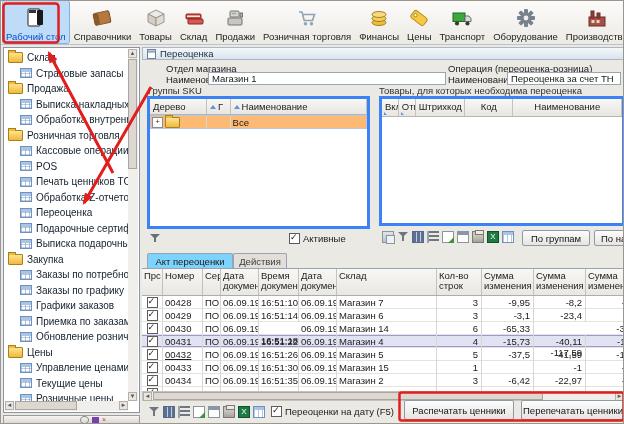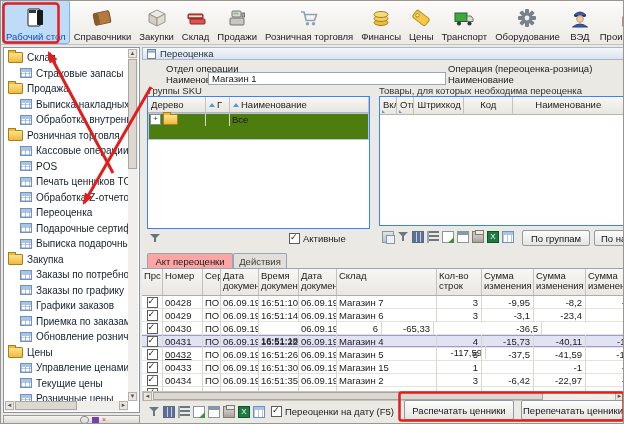--- a/index.html
+++ b/index.html
@@ -37,28 +37,28 @@
           border:1px solid #a09c94;box-sizing:border-box;display:flex;justify-content:flex-end;align-items:center;gap:3px;padding-right:30px}
   .sl-ico{width:7px;height:6px;flex:none}
   
   #main{position:absolute;left:141px;top:45px;width:483px;height:379px}
   #main-title{position:absolute;left:0;top:1px;width:483px;height:13px;background:linear-gradient(#f5f8fb,#d9e3ee);
               border:1px solid #a8b6c8;box-sizing:border-box;display:flex;align-items:center;gap:4px;padding-left:4px;font-size:9.5px;color:#1c2c3c}
   .lbl{position:absolute;font-size:9.5px;color:#1a1a1a;white-space:nowrap}
   .field{position:absolute;height:13px;background:#fff;border:1px solid #9aa6b4;box-sizing:border-box;
          font-size:9.5px;line-height:11px;padding:0 3px;white-space:nowrap;overflow:hidden}
   .panel-cap{position:absolute;font-size:9.5px;color:#30302c;white-space:nowrap}
-  .gridbox{position:absolute;background:#fff;border:1px solid #3b82f6;box-sizing:border-box;overflow:hidden}
+  .gridbox{position:absolute;background:#fff;border:3px solid #3b82f6;box-sizing:border-box;overflow:hidden}
   .ghead{display:flex;background:linear-gradient(#f8f7f5,#e8e6e1);border-bottom:1px solid #b8b4ae}
   .gh-cell{box-sizing:border-box;border-right:1px solid #c6c2bb;padding:2px 2px 0 3px;color:#23231f;
            white-space:nowrap;overflow:hidden;position:relative;font-size:9.5px}
   .sort-tri{display:inline-block;width:0;height:0;border-left:3.5px solid transparent;border-right:3.5px solid transparent;
             border-bottom:4px solid #5a94d2;margin-right:2px;vertical-align:middle}
   .corner{position:absolute;left:2px;bottom:1px;width:0;height:0;border-left:3px solid #5a94d2;border-top:3px solid transparent}
-  .skurow{display:flex;height:27px;background:#4d7c0f;outline:1px solid #b9c6e2;outline-offset:-1px;align-items:flex-start}
+  .skurow{display:flex;height:14px;background:#fdba74;outline:1px solid #b9c6e2;outline-offset:-1px;align-items:flex-end}
   .sku-c{box-sizing:border-box;height:13px;border-right:1px solid #dad6d0;display:flex;align-items:center;gap:2px;padding-left:2px;font-size:9.5px}
   .exp{width:9px;height:9px;border:1px solid #848c96;background:#fff;font-size:8px;line-height:7px;text-align:center;color:#333;flex:none}
   .exp::after{content:"+"}
   .cb{width:9px;height:9px;border:1px solid #5c5c5c;background:#fff;display:inline-block;position:relative;flex:none;box-sizing:content-box}
   .cb.ck::after{content:"✓";position:absolute;left:0px;top:-2px;font-size:9px;color:#222}
   .cklabel{font-size:9.5px}
   .funnel{display:inline-block;width:11px;height:10px;position:relative}
   .funnel::before{content:"";position:absolute;left:0;top:1px;border-left:5px solid transparent;border-right:5px solid transparent;border-top:5px solid #68707a}
   .funnel::after{content:"";position:absolute;left:4px;top:5px;width:2px;height:4px;background:#68707a}
   
@@ -78,21 +78,21 @@
   .mi-excel{background:#1c7a42;border:1px solid #0e5229;box-sizing:border-box;color:#fff;font-size:8px;line-height:10px;text-align:center}
   .mi-excel::after{content:"X"}
   .mi-grid{background-color:#fff;border:1px solid #7090c0;box-sizing:border-box;
     background-image:linear-gradient(#aac4e4 0 3px,transparent 3px),repeating-linear-gradient(90deg,rgba(112,144,192,.5) 0 1px,transparent 1px 4px)}
   .toolrow{position:absolute;display:flex;align-items:center;gap:3px}
   .btn{position:absolute;background:linear-gradient(#fdfdfc,#e6e4df);border:1px solid #8f9aa5;border-radius:2px;
        font-size:9.5px;color:#14141c;display:flex;align-items:center;justify-content:center;box-sizing:border-box;white-space:nowrap}
   
   .tab{position:absolute;height:15px;box-sizing:border-box;font-size:9.5px;display:flex;align-items:center;justify-content:center;
        border:1px solid #98a4b4;border-bottom:none;border-radius:2px 2px 0 0}
-  .tab.on{background:#fca5a5;z-index:2}
+  .tab.on{background:#7dd3fc;z-index:2}
   .tab.off{background:#e2dfda;color:#3c3c38}
   
   #acts{position:absolute;left:0;top:222px;width:483px;height:123px;background:#fff;border-top:1px solid #98a4b4}
   #acts-head{display:flex;height:26px;background:linear-gradient(#f8f7f5,#e9e7e2);border-bottom:1px solid #b0aca6;overflow:hidden}
   .hc{box-sizing:border-box;border-right:1px solid #c6c2bb;padding:2px 0 0 2px;font-size:9.5px;line-height:10px;color:#23231f;overflow:hidden;white-space:nowrap;flex:none}
   #acts-body{height:97px;overflow:hidden}
   .trow{display:flex;height:13px;box-sizing:border-box;border-bottom:1px solid #e6e3de;align-items:center}
   .trow.sel{background:#e2e2f5;box-shadow:inset 0 1px 0 #9a9ace,inset 0 -1px 0 #9a9ace}
   .tc{box-sizing:border-box;height:13px;border-right:1px solid #dad6d0;padding:1px 2px 0 2px;font-size:9.5px;overflow:hidden;white-space:nowrap;flex:none}
   .tc.num{text-align:right;padding-right:3px}
@@ -129,21 +129,21 @@
         <span class="rlabel">Справочники</span>
       </div>
       <div class="ritem">
         <span class="ricon">
           <svg width="24" height="24" viewBox="0 0 24 24">
             <polygon points="4,8 12,4 20,8 12,12" fill="#eceae6" stroke="#9a968e"></polygon>
             <polygon points="4,8 12,12 12,20 4,16" fill="#d2cec6" stroke="#9a968e"></polygon>
             <polygon points="20,8 12,12 12,20 20,16" fill="#e0dcd4" stroke="#9a968e"></polygon>
           </svg>
         </span>
-        <span class="rlabel">Закупки</span>
+        <span class="rlabel">Товары</span>
       </div>
       <div class="ritem">
         <span class="ricon">
           <svg width="24" height="24" viewBox="0 0 24 24">
             <rect x="4" y="8" width="15" height="5" rx="1" fill="#cc4940" stroke="#8a241e"></rect>
             <rect x="6" y="13" width="15" height="5" rx="1" fill="#d85850" stroke="#8a241e"></rect>
             <rect x="5" y="9.5" width="13" height="1.5" fill="#f4e8e0"></rect>
           </svg>
         </span>
         <span class="rlabel">Склад</span>
@@ -214,31 +214,20 @@
               <circle cx="12" cy="12" r="5.5"></circle>
             </g>
             <circle cx="12" cy="12" r="2.4" fill="#f1f0ee"></circle>
           </svg>
         </span>
         <span class="rlabel">Оборудование</span>
       </div>
       <div class="ritem">
         <span class="ricon">
           <svg width="24" height="24" viewBox="0 0 24 24">
-            <path d="M6.5 8.5 Q12 3.5 17.5 8.5 L17.5 10 L6.5 10 Z" fill="#3b5ba8" stroke="#24407e"></path>
-            <rect x="6.5" y="9.2" width="11" height="1.6" fill="#1d3566"></rect>
-            <circle cx="12" cy="13" r="3.4" fill="#f3c9a2" stroke="#c79a6e"></circle>
-            <path d="M4.5 21 Q12 15 19.5 21 Z" fill="#3b5ba8" stroke="#24407e"></path>
-          </svg>
-        </span>
-        <span class="rlabel">ВЭД</span>
-      </div>
-      <div class="ritem">
-        <span class="ricon">
-          <svg width="24" height="24" viewBox="0 0 24 24">
             <rect x="4" y="11" width="16" height="9" fill="#a85048" stroke="#6e2c26"></rect>
             <rect x="6" y="5" width="3" height="7" fill="#8a4038" stroke="#6e2c26"></rect>
             <rect x="12" y="7" width="3" height="5" fill="#8a4038" stroke="#6e2c26"></rect>
             <rect x="6.5" y="14" width="3" height="3" fill="#e8d8b0"></rect>
             <rect x="11.5" y="14" width="3" height="3" fill="#e8d8b0"></rect>
           </svg>
         </span>
         <span class="rlabel">Производство</span>
       </div>
     </div>
@@ -359,26 +348,27 @@
   <div id="main">
 
     <div id="main-title">
       <svg width="9" height="10">
           <rect x="0.5" y="0.5" width="8" height="9" fill="#fff" stroke="#6e82a0"></rect>
           <rect x="0.5" y="0.5" width="8" height="2.5" fill="#b9cce6" stroke="#6e82a0"></rect>
         </svg>
       <span>Переоценка</span>
     </div>
 
-    <span class="lbl" style="left:24px;top:17px">Отдел операции</span>
+    <span class="lbl" style="left:24px;top:17px">Отдел магазина</span>
     <span class="lbl" style="left:24px;top:28px">Наименование</span>
     <div class="field" style="left:66px;top:26px;width:238px">Магазин 1</div>
 
     <span class="lbl" style="left:306px;top:17px">Операция (переоценка-розница)</span>
     <span class="lbl" style="left:306px;top:28px">Наименование</span>
+    <div class="field" style="left:365px;top:26px;width:114px">Переоценка за счет ТН</div>
 
     <span class="panel-cap" style="left:6px;top:39px">Группы SKU</span>
     <div class="gridbox" style="left:5px;top:50px;width:223px;height:133px">
       <div class="ghead" id="sku-head" style="height:15px">
           <span class="gh-cell" style="width: 58px;">Дерево</span>
           <span class="gh-cell" style="width: 24px;"><span class="sort-tri"></span>Г</span>
           <span class="gh-cell" style="width: 139px;"><span class="sort-tri"></span>Наименование</span>
         </div>
       <div class="skurow">
         <span class="sku-c" style="width:58px">
@@ -498,20 +488,21 @@
           </div>
           <div class="trow">
             <span class="tc ctr" style="width: 21px;">
               <span class="cb ck"></span>
             </span>
             <span class="tc" style="width: 40px;">00430</span>
             <span class="tc" style="width: 18px;">ПО</span>
             <span class="tc" style="width: 38px;">06.09.19</span>
             <span class="tc" style="width: 40px; margin-top: 25px;">16:51:18</span>
             <span class="tc" style="width: 38px;">06.09.19</span>
+            <span class="tc" style="width: 100px;">Магазин 14</span>
             <span class="tc num" style="width: 45px;">6</span>
             <span class="tc num" style="width: 52px;">-65,33</span>
             <span class="tc num" style="width: 52px; margin-top: 48px;">-117,59</span>
             <span class="tc num" style="width: 56px;">-36,5</span>
           </div>
           <div class="trow sel">
             <span class="tc ctr" style="width: 21px;">
               <span class="cb ck"></span>
             </span>
             <span class="tc" style="width: 40px;">00431</span>

